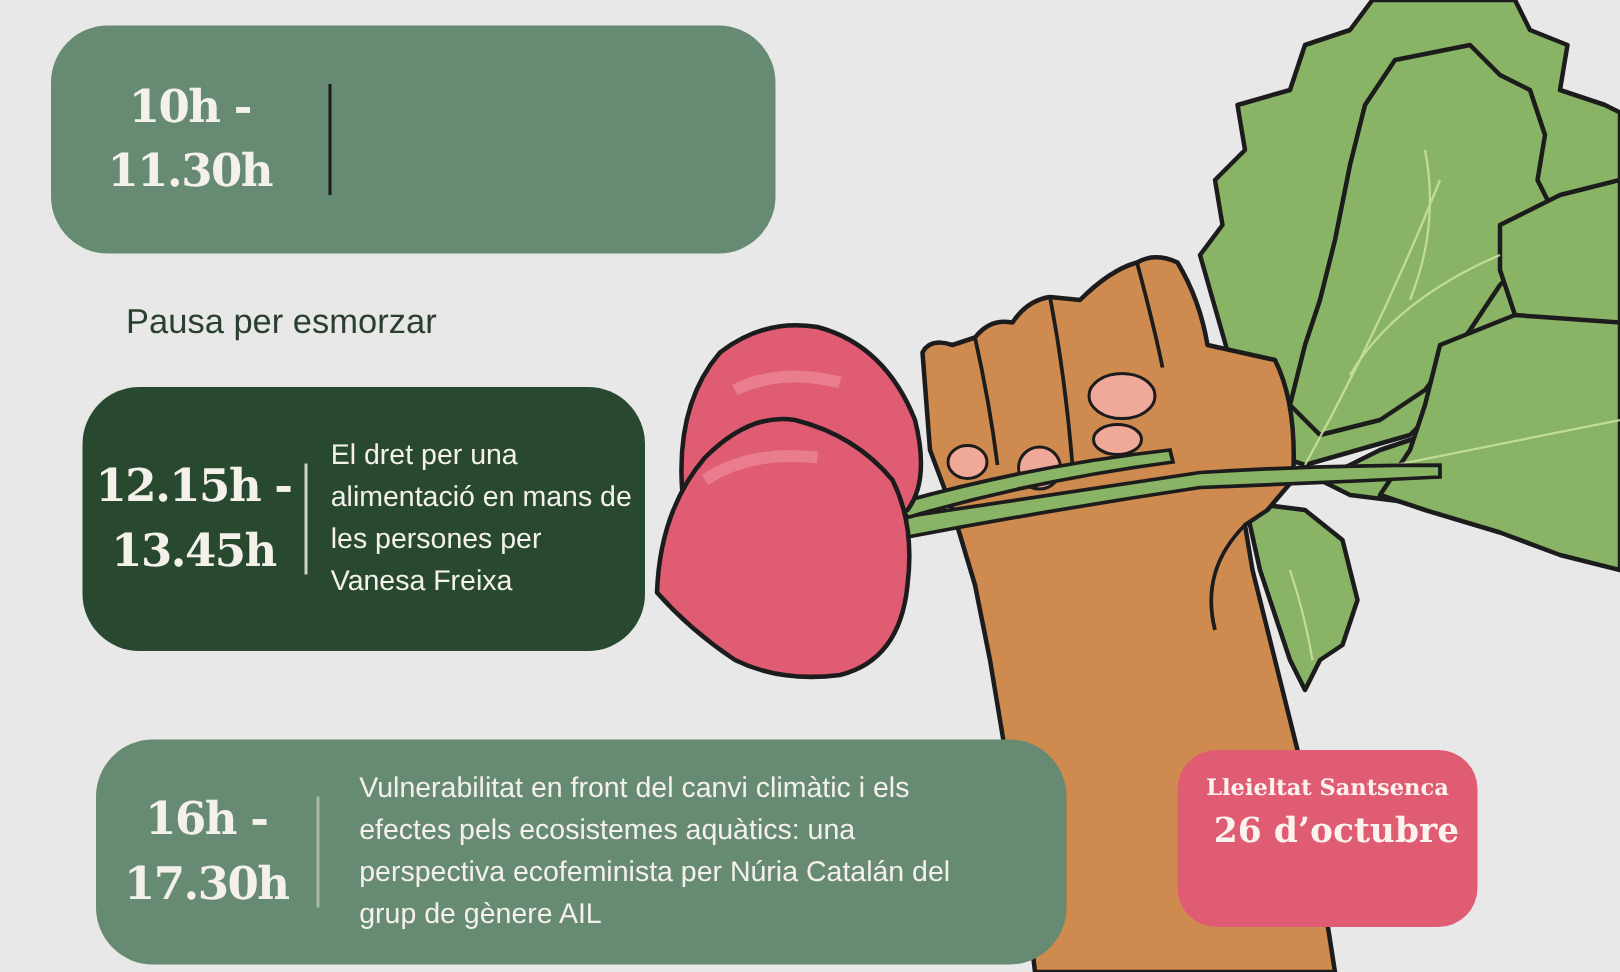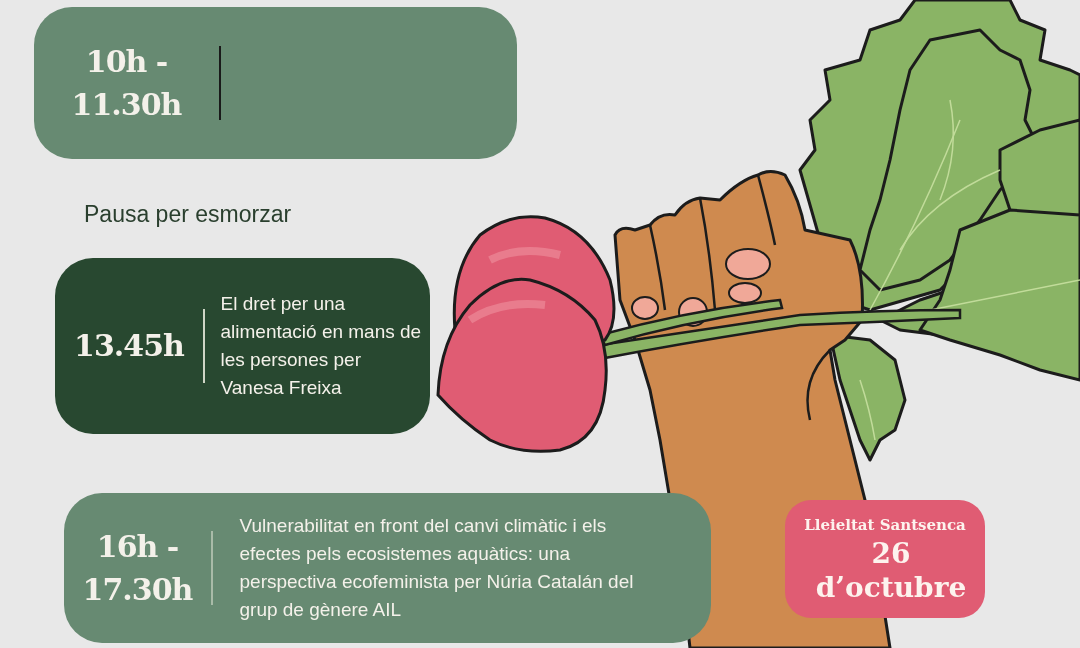--- a/index.html
+++ b/index.html
@@ -25,21 +25,21 @@
     }
     .card .time span { display: block; }
     .card .divider {
       width: 1.5px;
       align-self: center;
     }
     .card .desc {
       font-size: 19px;
       line-height: 28px;
     }
-    .card1 { left: 34px; top: 7px; width: 483px; height: 152px; background: #678a72; }
+    .card1 { left: 34px; top: 17px; width: 483px; height: 152px; background: #678a72; }
     .card1 .time { width: 185px; font-size: 30px; }
     .card1 .divider { height: 74px; background: #1a1a1a; margin-right: 22px; }
     .card2 { left: 55px; top: 258px; width: 375px; height: 176px; background: #284830; }
     .card2 .time { width: 148px; font-size: 30px; }
     .card2 .divider { height: 74px; background: #cfd5c6; margin-right: 16px; }
     .card3 { left: 64px; top: 493px; width: 647px; height: 150px; background: #678a72; }
     .card3 .time { width: 147px; font-size: 30px; }
     .card3 .divider { height: 74px; background: #a9bba8; margin-right: 27px; }
 
     .pause {
@@ -55,21 +55,21 @@
       width: 200px; height: 118px;
       background: #e05c73;
       border-radius: 26px;
       color: #fdf3ee;
       font-family: "DejaVu Serif", serif;
       font-weight: bold;
       text-align: center;
       padding-top: 13px;
     }
     .info .l1 { font-size: 15px; line-height: 24px; }
-    .info .l2 { font-size: 28px; line-height: 34px; padding-left: 12px; }
+    .info .l2 { font-size: 23px; line-height: 34px; padding-left: 12px; }
     .info .l3 { font-size: 15px; line-height: 24px; }
     .illus { position: absolute; left: 0; top: 0; }
   </style>
 </head>
 <body>
 
 <svg class="illus" width="1080" height="648" viewBox="0 0 1080 648">
 
   <g stroke="#1c1c1c" stroke-width="3" stroke-linejoin="round" fill="#8ab465">
     <path d="M915 0 L1010 0 L1020 20 L1045 30 L1040 60 L1070 70 L1080 75 L1080 220 L1060 230 L1000 250 L960 270 L940 290 L905 300 L870 310 L840 300 L820 240 L800 170 L815 150 L810 120 L830 100 L825 70 L860 60 L870 30 L900 20 Z"></path>
@@ -116,20 +116,21 @@
     <span>10h -</span>
     <span>11.30h</span>
   </div>
   <div class="divider"></div>
 </div>
 
 <div class="pause">Pausa per esmorzar</div>
 
 <div class="card card2">
   <div class="time">
+    <span>12.15h -</span>
     <span>13.45h</span>
   </div>
   <div class="divider"></div>
   <div class="desc" style="width:205px">El dret per una alimentació en mans de les persones per Vanesa Freixa</div>
 </div>
 
 <div class="card card3">
   <div class="time">
     <span>16h -</span>
     <span>17.30h</span>

